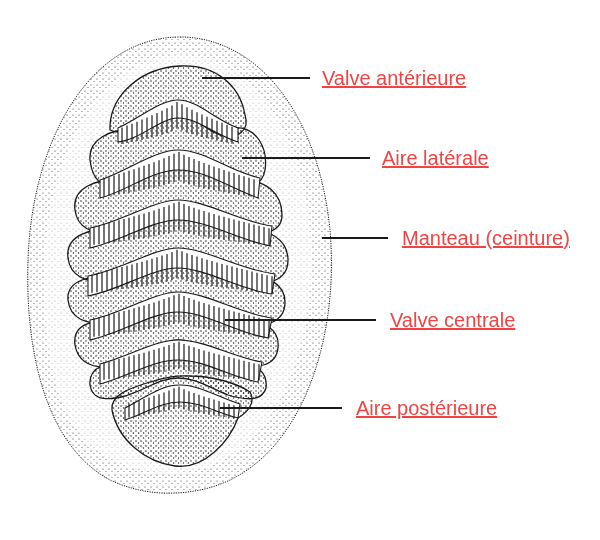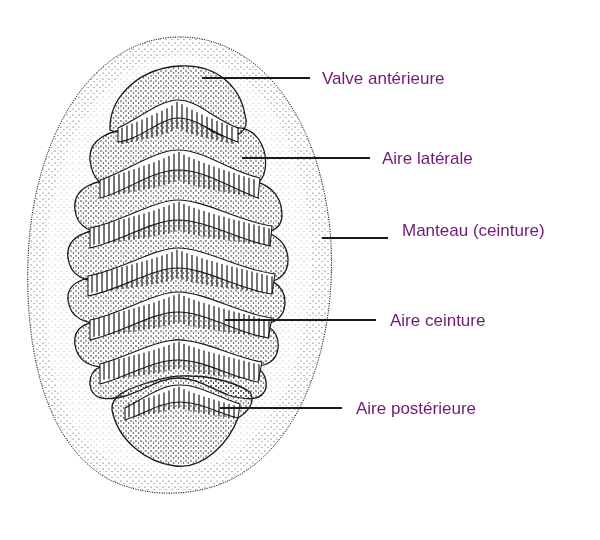--- a/index.html
+++ b/index.html
@@ -1,20 +1,20 @@
 <!DOCTYPE html>
 <html><head>
   <meta charset="utf-8">
   <style>
     html, body { margin:0; padding:0; background:#ffffff; }
     body { width:600px; height:540px; position:relative; overflow:hidden;
            font-family:"Liberation Sans", sans-serif; }
     #diagram { position:absolute; left:0; top:0; width:600px; height:540px; }
-    .label { position:absolute; font-size:17px; color:#701a75; white-space:nowrap;
-             line-height:1; transform:translateY(-55%); }
+    .label { position:absolute; font-size:20px; color:#ef4444; white-space:nowrap;
+             line-height:1; transform:translateY(-55%);text-decoration:underline; }
   </style>
 </head>
 <body>
 
 <svg id="diagram" viewBox="0 0 600 540" xmlns="http://www.w3.org/2000/svg">
   <defs>
     <pattern id="stipple" width="6" height="6" patternUnits="userSpaceOnUse">
       <circle cx="1" cy="1" r="0.6" fill="#333"></circle>
       <circle cx="4" cy="3.5" r="0.5" fill="#444"></circle>
     </pattern>
@@ -282,15 +282,15 @@
     <line x1="202" y1="78" x2="310" y2="78"></line>
     <line x1="242" y1="158" x2="370" y2="158"></line>
     <line x1="322" y1="238" x2="388" y2="238"></line>
     <line x1="225" y1="320" x2="376" y2="320"></line>
     <line x1="220" y1="408" x2="342" y2="408"></line>
   </g>
 </svg>
 
 <div class="label" style="left:322px; top:79px;">Valve antérieure</div>
 <div class="label" style="left:382px; top:159px;">Aire latérale</div>
-<div class="label" style="left:402px; top:231px;">Manteau (ceinture)</div>
-<div class="label" style="left:390px; top:321px;">Aire ceinture</div>
+<div class="label" style="left:402px; top:239px;">Manteau (ceinture)</div>
+<div class="label" style="left:390px; top:321px;">Valve centrale</div>
 <div class="label" style="left:356px; top:409px;">Aire postérieure</div>
 
 </body></html>

